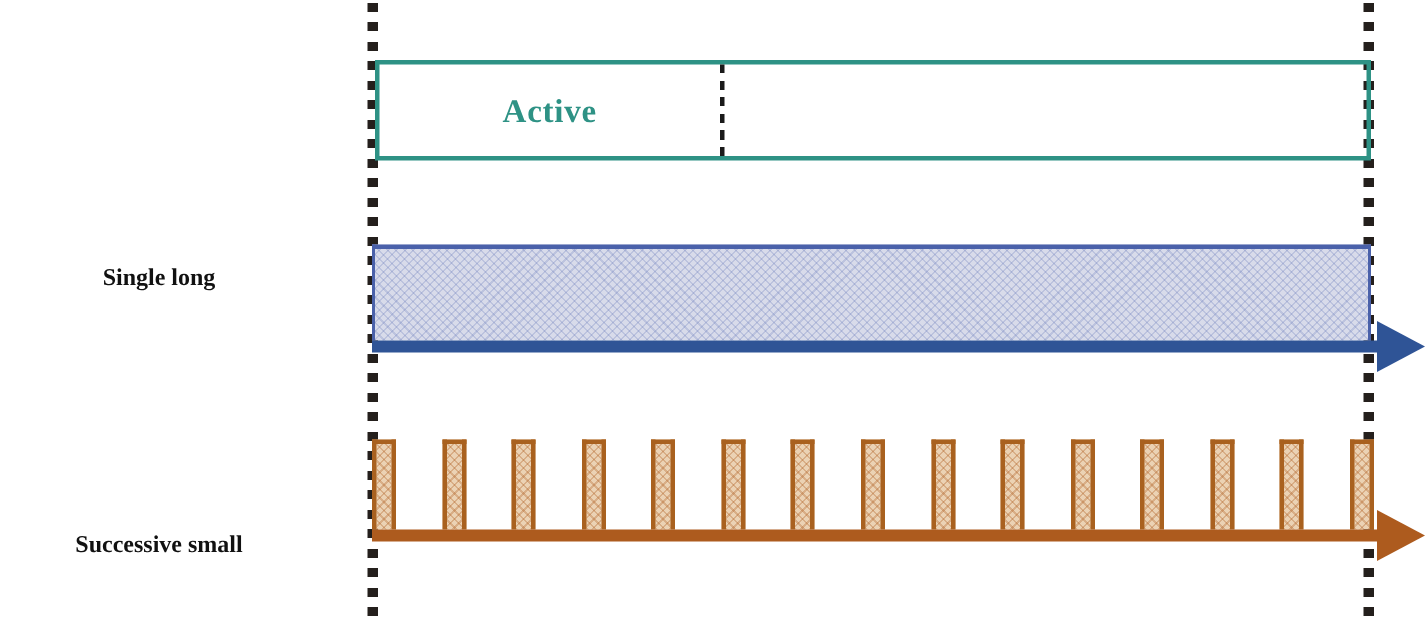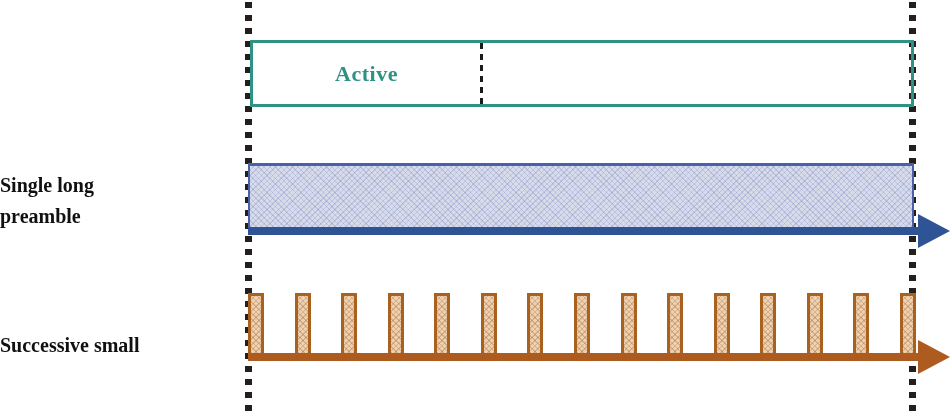--- a/index.html
+++ b/index.html
@@ -34,26 +34,26 @@
   .phase-seg.active{width:227px;flex:0 0 auto;justify-content:center;}
   .phase-seg.inactive{flex:1 1 auto;}
   .phase-divider{
     flex:0 0 3px;width:3px;
     background-image:repeating-linear-gradient(to bottom,var(--divider) 0 6px,transparent 6px 11px);
   }
 
   
   .row-label{
     position:absolute;left:0;width:212px;
-    text-align:left;
+    text-align:center;
     color:var(--label_text);
-    font-weight:bold;font-size:20px;line-height:31px;
+    font-weight:bold;font-size:16px;line-height:31px;
   }
   .row-label.single{top:170px;}
-  .row-label.successive{top:330px;font-family:Liberation Serif, serif;}
+  .row-label.successive{top:348px;font-family:Liberation Serif, serif;}
 
   
   .long-bar{
     position:absolute;left:248px;top:163px;width:666px;height:64px;
     box-sizing:border-box;
     border-top:3px solid var(--blue_border);
     border-left:2px solid var(--blue_border);
     border-right:2px solid var(--blue_border);
     background-color:var(--blue_fill);
     background-image:
@@ -94,21 +94,20 @@
 
   <div class="phase-box">
     <div class="phase-seg active">
       <span>Active</span>
     </div>
     <div class="phase-divider"></div>
   </div>
 
   <div class="row-label single">
     <div>Single long</div>
-    <div>preamble</div>
   </div>
 
   <div class="long-bar"></div>
   <div class="shaft blue"></div>
   <div class="arrowhead blue"></div>
 
   <div class="row-label successive">
     <div>Successive small</div>
   </div>
 

